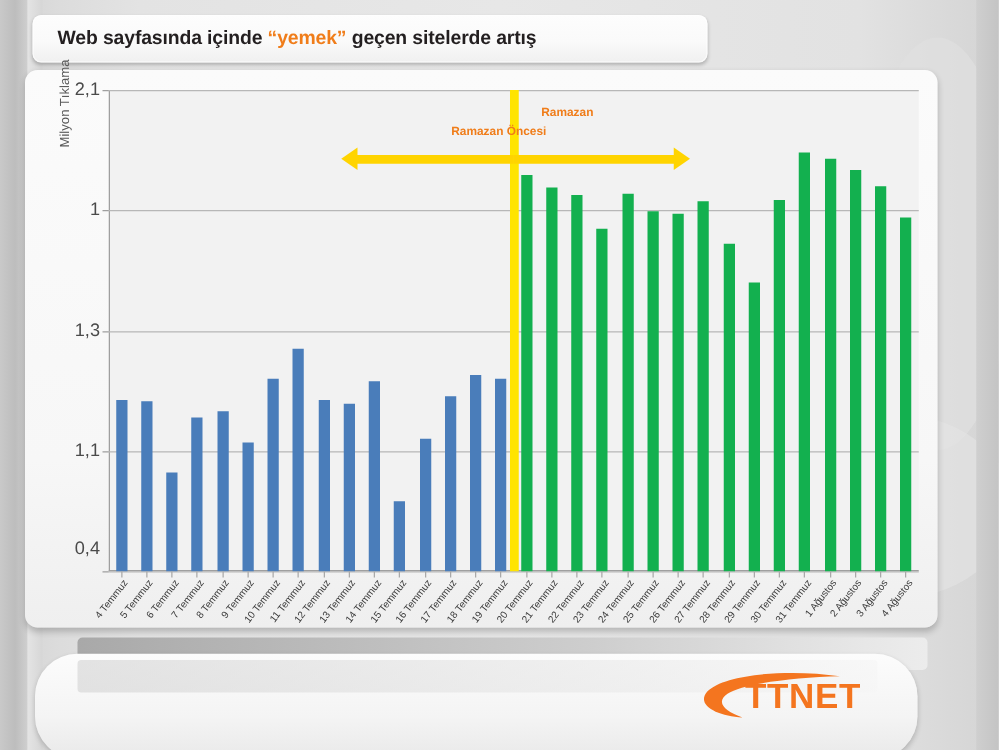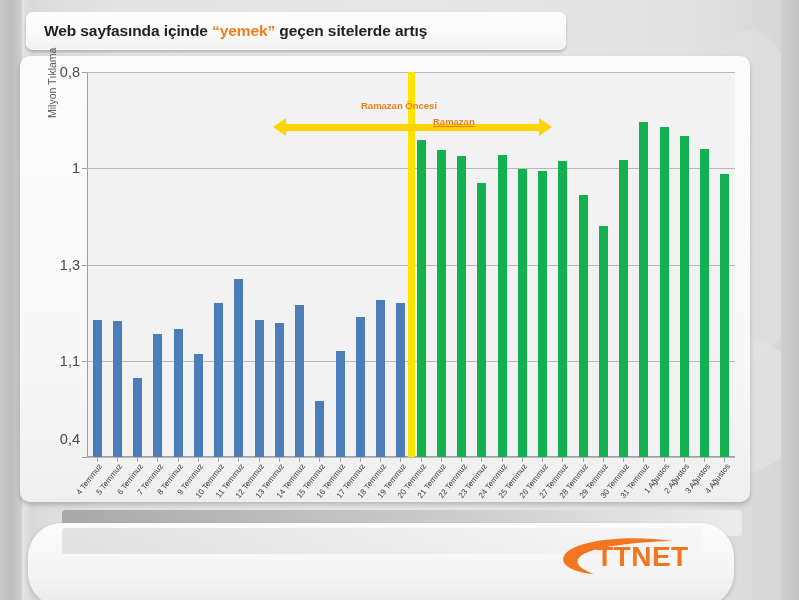--- a/index.html
+++ b/index.html
@@ -27,21 +27,21 @@
   
   .title-pill{
     position:absolute;left:26px;top:12px;width:540px;height:38px;
     background:linear-gradient(180deg,#fdfdfd 0%,#fafafa 55%,#f0f0f0 100%);
     border-radius:7px;
     box-shadow:0 2px 3px rgba(0,0,0,.22), 0 0 0 1px rgba(255,255,255,.6) inset;
     display:flex;align-items:center;
   }
   .title-text{
     font-size:15.5px;font-weight:bold;color:#231f20;letter-spacing:-.1px;
-    padding-left:8px;white-space:nowrap;margin-left:10px;
+    padding-left:20px;white-space:nowrap;
   }
   .title-accent{color:#f07d1a;}
 
   
   .chart-card{
     position:absolute;left:20px;top:56px;width:730px;height:446px;
     background:linear-gradient(180deg,#fbfbfb 0%,#f7f7f7 70%,#efefef 100%);
     border-radius:10px;
     box-shadow:0 3px 5px rgba(0,0,0,.20);
   }
@@ -161,21 +161,21 @@
         <div class="grid-line" style="top: 288.75px;"></div>
         <div class="y-tick" style="top: 288.75px;">1,1</div>
         <div class="y-tick-mark" style="top: 288.75px; position: absolute;"></div>
         <div class="grid-line" style="top: 192.5px;"></div>
         <div class="y-tick" style="top: 192.5px;">1,3</div>
         <div class="y-tick-mark" style="top: 192.5px; position: absolute;"></div>
         <div class="grid-line" style="top: 96.25px;"></div>
         <div class="y-tick" style="top: 96.25px;">1</div>
         <div class="y-tick-mark" style="top: 96.25px; position: absolute;"></div>
         <div class="grid-line" style="top: 0px;"></div>
-        <div class="y-tick" style="top: 0px;">0,8</div>
+        <div class="y-tick" style="top: 0px;">2,1</div>
         <div class="y-tick-mark" style="top: 0px; position: absolute;"></div>
       </div>
     <div class="bars" id="bars">
         <div class="bar-slot">
           <div class="bar pre" title="4 Temmuz: 0.685" style="height: 137.156px;"></div>
         </div>
         <div class="bar-slot">
           <div class="bar pre" title="5 Temmuz: 0.682" style="height: 135.713px;"></div>
         </div>
         <div class="bar-slot">
@@ -469,21 +469,21 @@
       </div>
     </div>
 
   <div class="arrow-row" id="arrow-row" style="left: 253px; top: 60px; width: 279px;">
     <div class="arrow-head left" id="arrow-head-left" style="left: 0px;"></div>
     <div class="arrow-bar" id="arrow-bar-left" style="left: 12px; width: 126px;"></div>
     <div class="arrow-bar" id="arrow-bar-right" style="left: 138px; width: 129px;"></div>
     <div class="arrow-head right" id="arrow-head-right" style="right: 0px;"></div>
   </div>
   <div class="period-label" id="label-before" style="left: 341px; top: 44px; text-align: center;">Ramazan Öncesi</div>
-  <div class="period-label" id="label-during" style="left: 413px; top: 60px; text-decoration: underline;">Ramazan</div>
+  <div class="period-label" id="label-during" style="left: 413px; top: 29px;">Ramazan</div>
 </div>
 
 <div class="footer-shadow"></div>
 <div class="footer-bar">
   <div class="footer-inner-shade"></div>
   <div class="logo">
     <svg class="logo-swoosh" width="148" height="42" viewBox="0 0 148 42">
       <path d="M112 4 C72 -2, 20 2, 6 16 C-4 27, 14 36, 34 37 C20 32, 12 25, 22 18 C34 10, 74 5, 112 4 Z" fill="#f4751f"></path>
     </svg>
     <div class="logo-text">TTNET</div>

